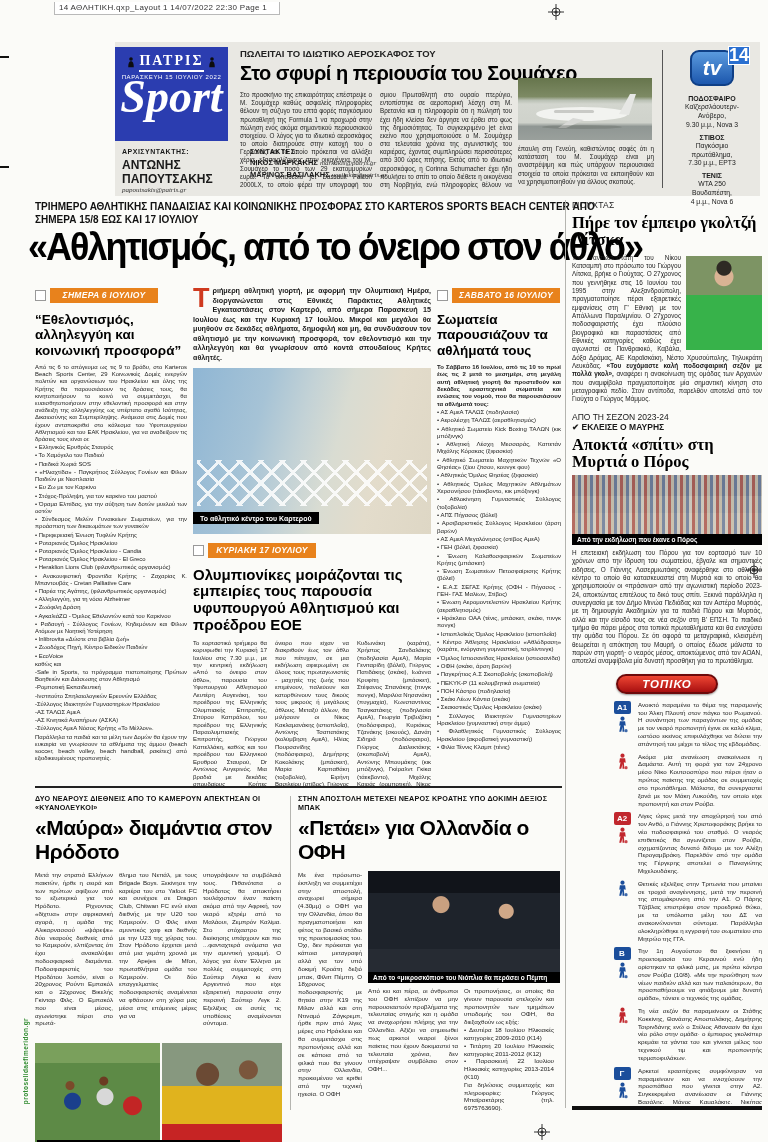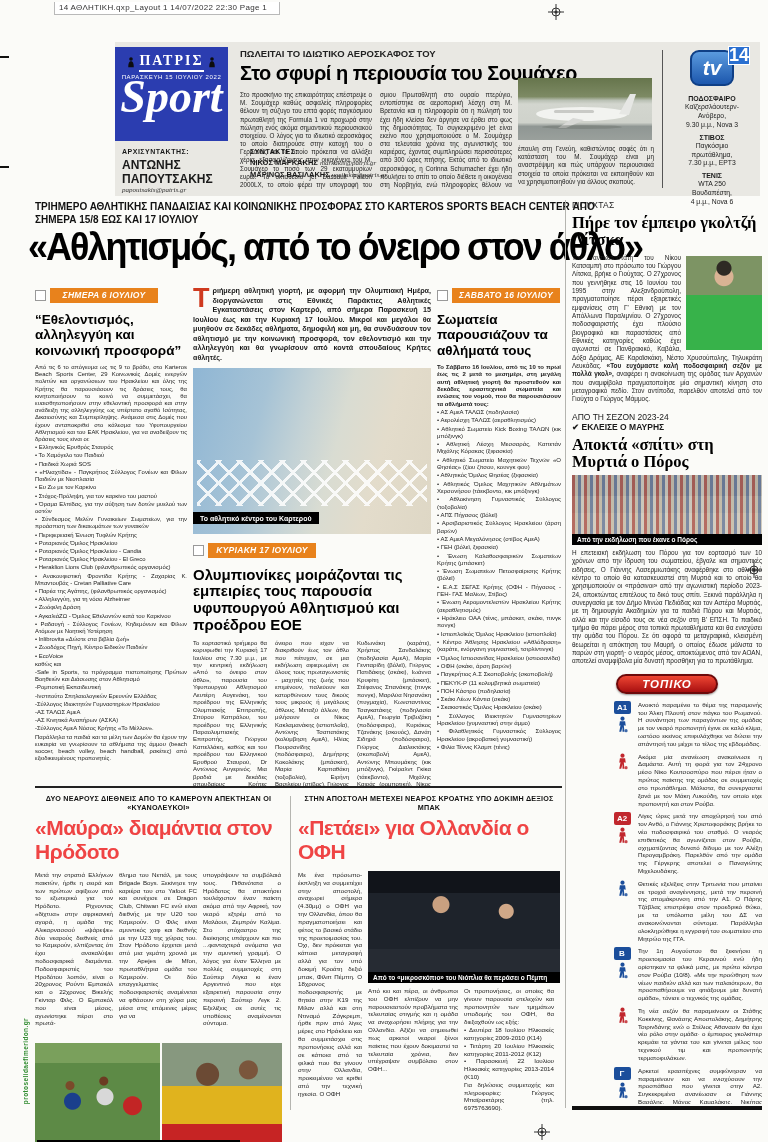--- a/index.html
+++ b/index.html
@@ -101,22 +101,22 @@
   .t-item{display:flex;gap:4px;margin-bottom:5px;}
   .t-left{width:24px;flex:none;display:flex;flex-direction:column;align-items:center;gap:2px;margin-left:38px;}
   .t-badge{min-width:17px;height:13px;color:#fff;font-size:8px;font-weight:700;display:flex;
            align-items:center;justify-content:center;border-radius:2px;}
   .t-badge:empty{display:none;}
   .t-text{flex:1;font-size:6.2px;line-height:1.26;text-align:justify;}
   .d-endbar{left:572px;top:1106px;width:190px;height:4px;background:#101010;}
   
   .bottom-divider{left:35px;top:786px;width:527px;height:2px;background:#222;}
   .vrule-bottom{left:290px;top:796px;width:1px;height:314px;background:#b5b5b0;}
-  .b-kicker{font-size:7.2px;font-weight:700;letter-spacing:.2px;color:#111;text-align:center;}
-  .b-head{font-size:21px;font-weight:700;letter-spacing:-.5px;margin:4px 0 7px;color:#ef4444;}
+  .b-kicker{font-size:7.2px;font-weight:700;letter-spacing:.2px;color:#111;}
+  .b-head{font-size:21px;font-weight:700;letter-spacing:-.5px;margin:4px 0 7px;color:#000000;}
   .art-left{left:35px;top:794px;width:247px;}
   .b-cols{display:flex;gap:6px;height:168px;overflow:hidden;}
   .b-cols p{width:78px;font-size:6.2px;line-height:1.26;text-align:justify;}
   .b-photos{position:relative;width:247px;height:112px;margin-top:4px;display:flex;gap:2px;overflow:hidden;}
   .ph1{flex:1.05;background:
       radial-gradient(circle at 28% 38%,#7a4a2a 0 4px,transparent 5px),
       radial-gradient(circle at 30% 52%,#1a3f8c 0 8px,transparent 9px),
       radial-gradient(circle at 55% 34%,#6b3c22 0 4px,transparent 5px),
       radial-gradient(circle at 56% 48%,#d8d8d8 0 8px,transparent 9px),
       radial-gradient(circle at 78% 56%,#c22525 0 9px,transparent 10px),

